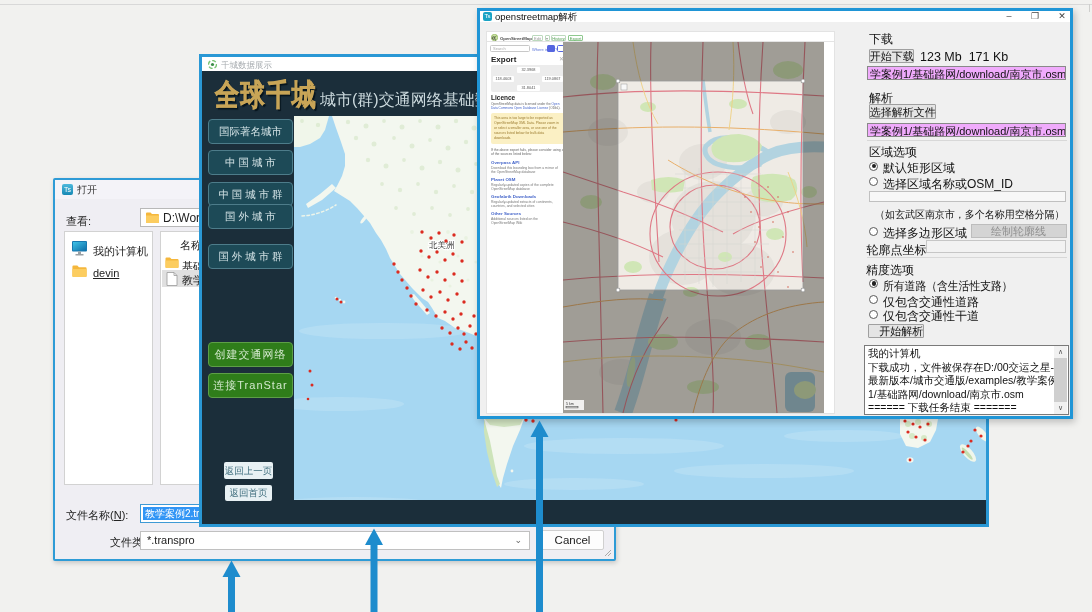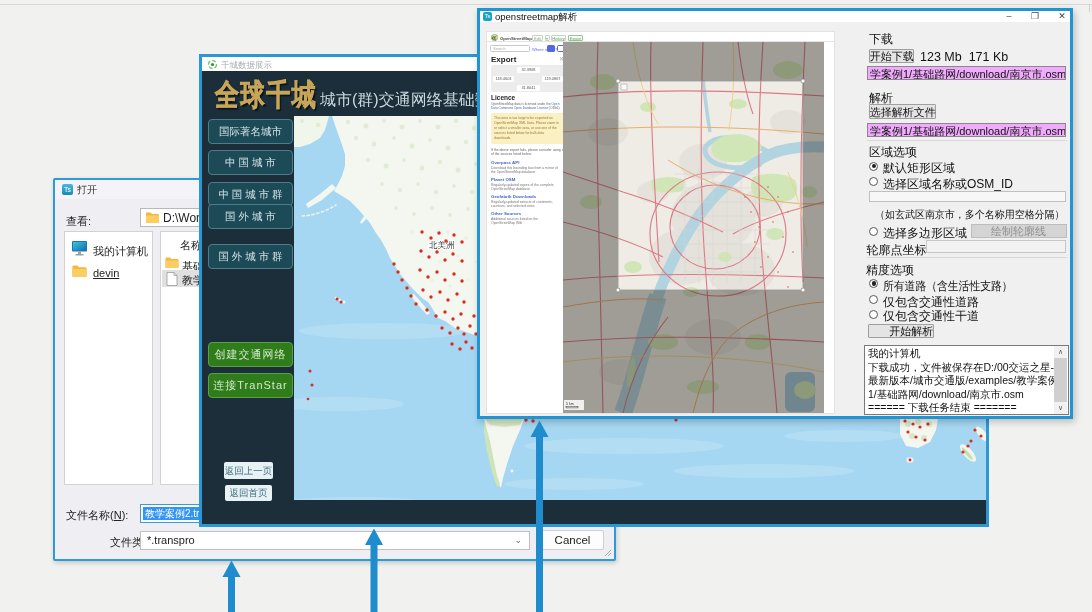--- a/index.html
+++ b/index.html
@@ -522,21 +522,21 @@
   <div class="abs plbl" style="left:386.6px;top:231px;">轮廓点坐标</div>
   <div class="abs" style="left:446px;top:228.8px;width:140px;height:13px;background:#f2f2f2;border:1px solid #c6c6c6;"></div>
   <div class="abs sep" style="left:387px;top:246px;width:200px;"></div>
   <div class="abs plbl" style="left:386px;top:251px;">精度选项</div>
   <span class="abs radio on" style="left:389.4px;top:268px;"></span>
   <div class="abs rlbl" style="left:403px;top:266.5px;transform:scaleX(.9);transform-origin:0 0;">所有道路（含生活性支路）</div>
   <span class="abs radio" style="left:389.4px;top:284px;"></span>
   <div class="abs rlbl" style="left:403px;top:282.5px;">仅包含交通性道路</div>
   <span class="abs radio" style="left:389.4px;top:298.5px;"></span>
   <div class="abs rlbl" style="left:403px;top:297px;">仅包含交通性干道</div>
-  <div class="abs pbtn" style="left:388.2px;top:313.2px;width:66px;height:14px;line-height:13px;">开始解析</div>
+  <div class="abs pbtn" style="left:388.2px;top:313.2px;width:56px;height:14px;line-height:13px;">开始解析</div>
   <div class="abs" id="ta">
     <div>我的计算机</div>
     <div>下载成功，文件被保存在D:/00交运之星-</div>
     <div>最新版本/城市交通版/examples/教学案例</div>
     <div>1/基础路网/download/南京市.osm</div>
     <div>====== 下载任务结束 =======</div>
     <div class="abs" id="tascroll">
       <div class="abs" style="left:0;top:0;width:13px;height:12px;background:#f1f1f1;color:#555;font-size:7px;text-align:center;line-height:11px;">∧</div>
       <div class="abs" style="left:0;bottom:0;width:13px;height:12px;background:#f1f1f1;color:#555;font-size:7px;text-align:center;line-height:12px;">∨</div>
     </div>

